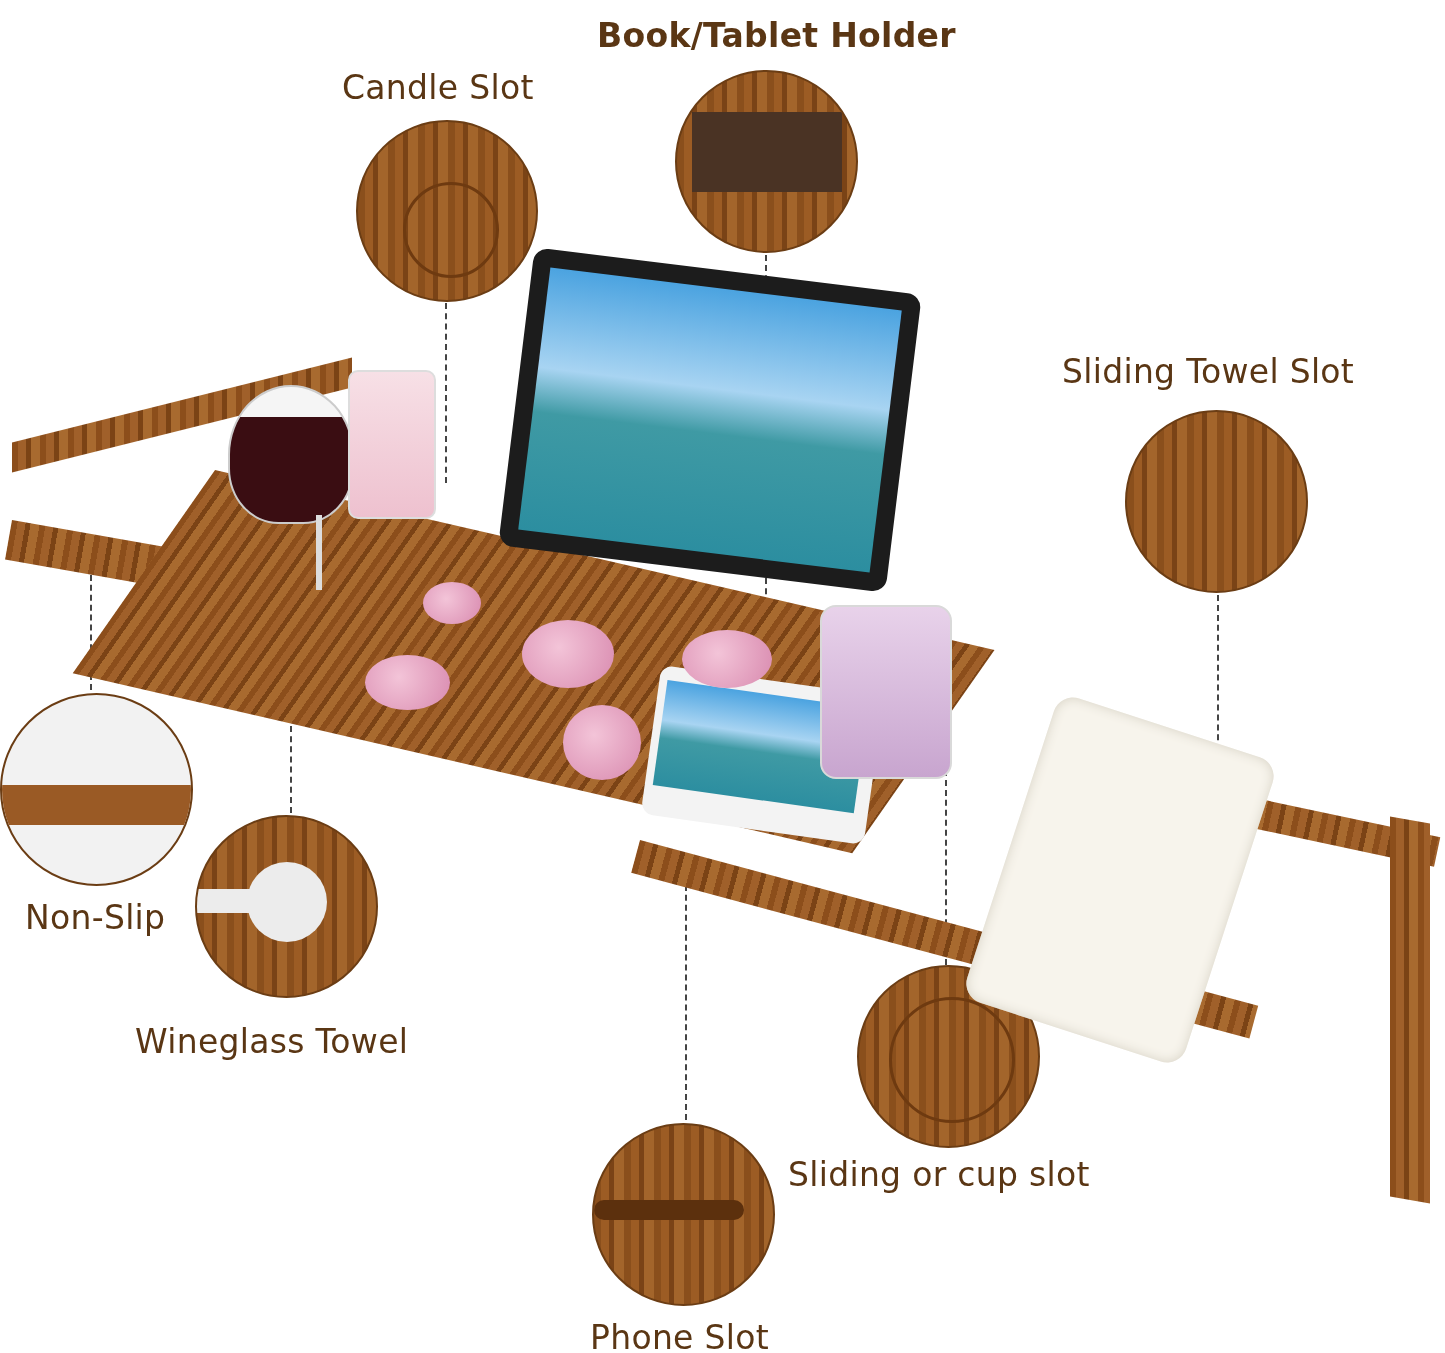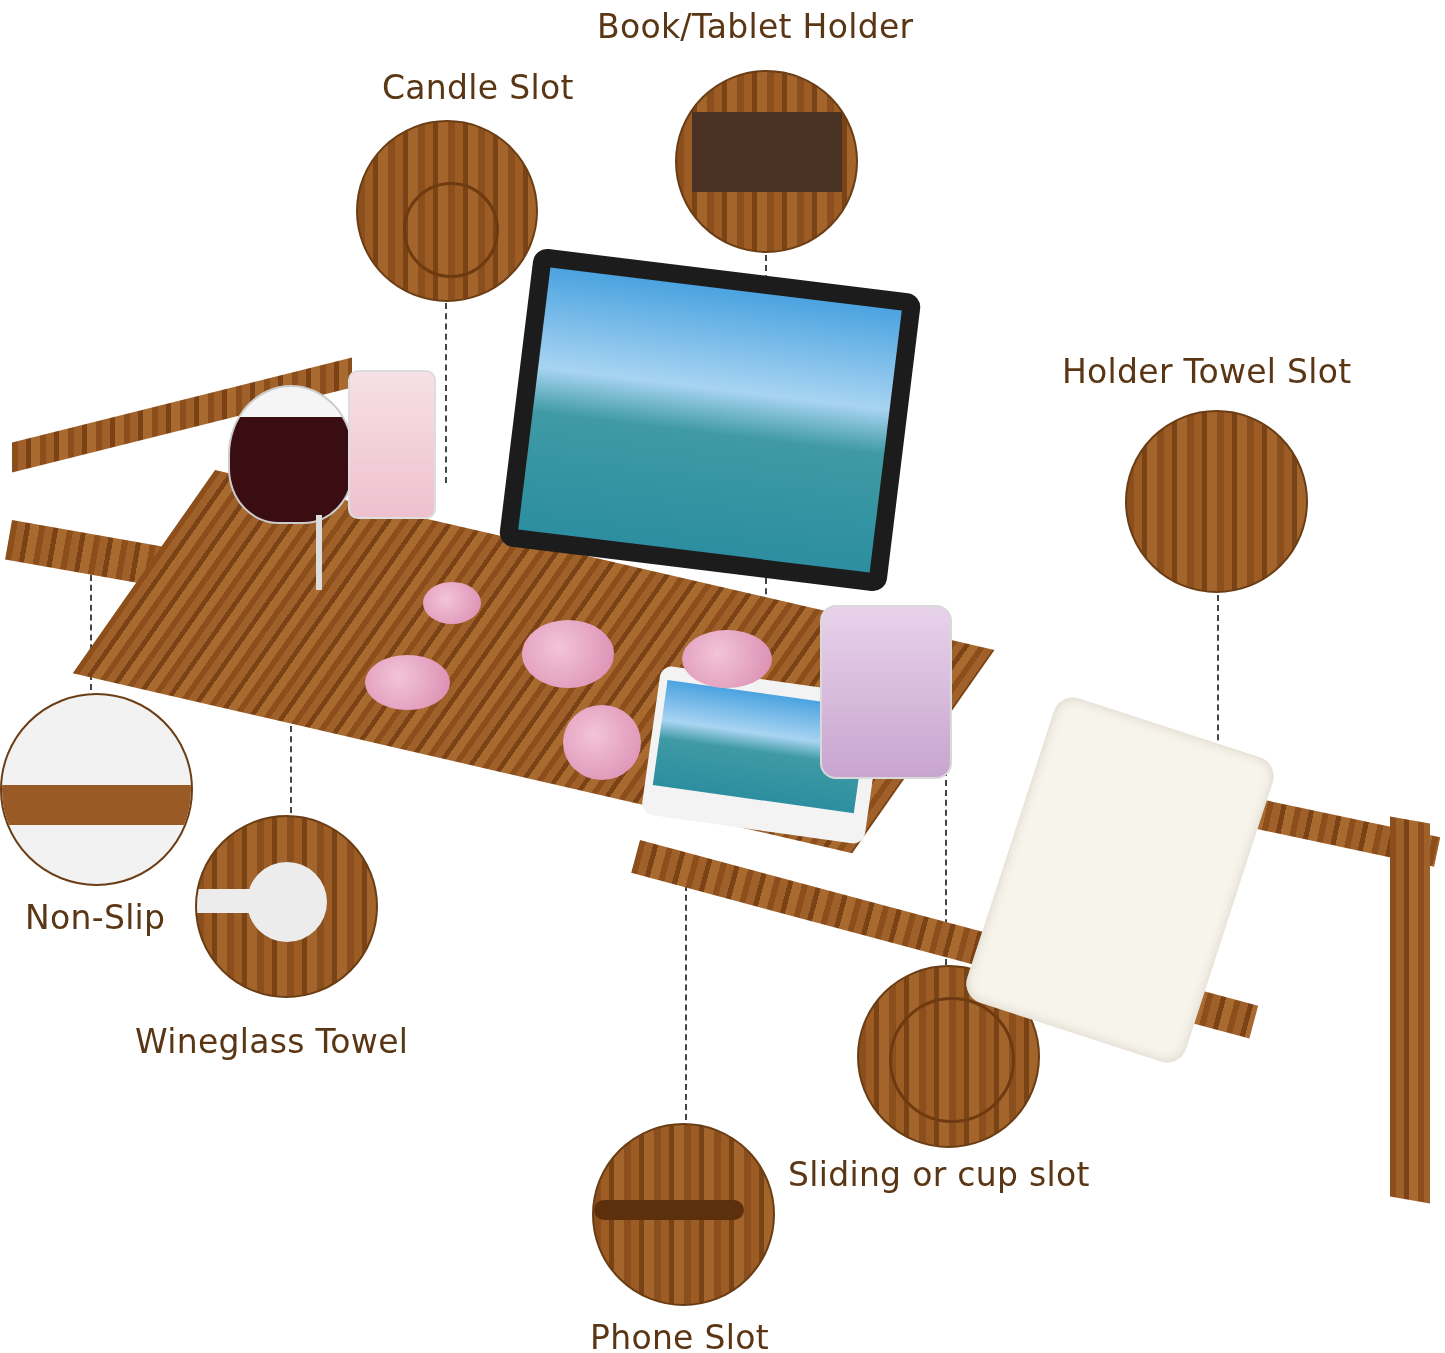--- a/index.html
+++ b/index.html
@@ -16,23 +16,23 @@
   .phone .screen{left:8px;top:14px;right:14px;bottom:30px;}
   .petal{position:absolute;border-radius:50%;background:radial-gradient(circle at 40% 40%,#f3c4d8,#d889ae);}
   .candle{position:absolute;border-radius:16px;background:linear-gradient(180deg,#e8d2ea,#c8a5cf);border:2px solid #d9d9d9;}
   .glass{position:absolute;border-radius:50% 50% 40% 40%;background:linear-gradient(180deg,#f5f5f5 0 22%,#3a0d12 22% 100%);border:2px solid #ccc;}
   .bottle{position:absolute;border-radius:10px;background:linear-gradient(180deg,#f7e0e6,#eec1cf);border:2px solid #ddd;}
   .towel{position:absolute;background:#f7f4ec;border-radius:20px;box-shadow:inset 0 0 12px #d6d1c4;}
 </style>
 </head>
 <body>
 
-<div class="label" style="left:597px;top:7px;">Book/Tablet Holder</div>
-<div class="label" style="left:342px;top:68px;margin-left:40px;">Candle Slot</div>
-<div class="label" style="left:1062px;top:352px;">Holder Towel Slot</div>
+<div class="label" style="left:597px;top:16px;font-weight:bold;">Book/Tablet Holder</div>
+<div class="label" style="left:342px;top:68px;">Candle Slot</div>
+<div class="label" style="left:1062px;top:352px;">Sliding Towel Slot</div>
 <div class="label" style="left:25px;top:898px;">Non-Slip</div>
 <div class="label" style="left:135px;top:1022px;">Wineglass Towel</div>
 <div class="label" style="left:788px;top:1155px;">Sliding or cup slot</div>
 <div class="label" style="left:590px;top:1318px;">Phone Slot</div>
 
 <div class="circle" style="left:356px;top:120px;width:182px;height:182px;">
   <div style="position:absolute;left:45px;top:60px;width:90px;height:90px;border-radius:50%;border:3px solid #6e3a10;"></div>
 </div>
 <div class="circle" style="left:675px;top:70px;width:183px;height:183px;">
   <div style="position:absolute;left:15px;top:40px;width:150px;height:80px;background:#4a3324;"></div>

